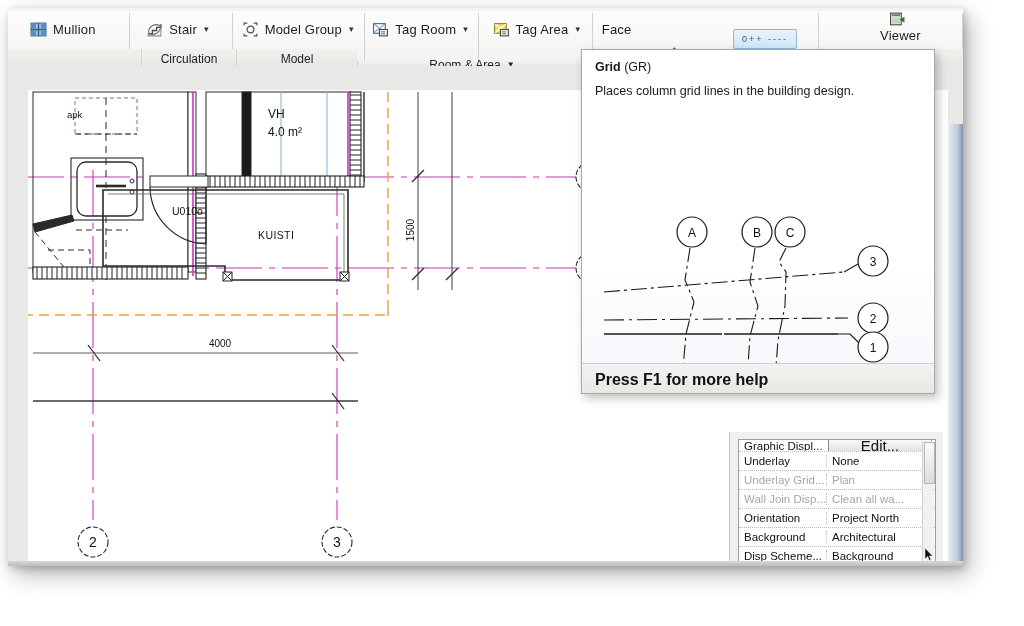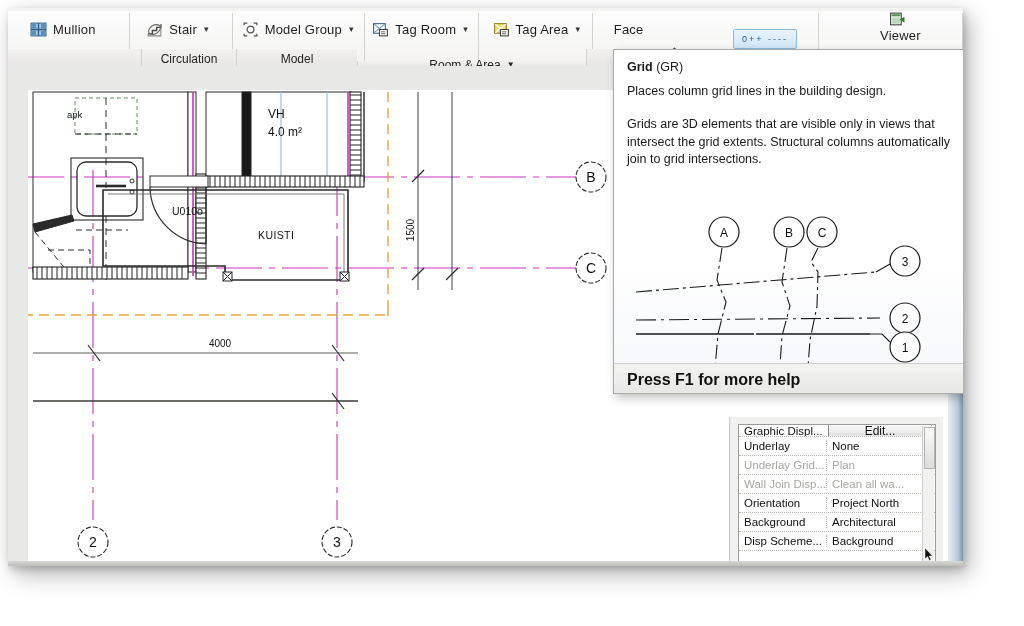--- a/index.html
+++ b/index.html
@@ -46,47 +46,47 @@
   .grid-btn .gg{font-size:9px;color:#2b5f86;letter-spacing:2px;}
 
   
   #canvas-wrap{position:absolute;left:0;top:58px;width:955px;height:500px;
       background:#e8e8e6;}
   #canvas{position:absolute;left:20px;top:24px;width:920px;height:476px;
       background:#ffffff;overflow:hidden;}
   #cad{position:absolute;left:0;top:0;}
 
   
-  #props{position:absolute;left:721px;top:351px;width:213px;height:192px;
+  #props{position:absolute;left:721px;top:366px;width:213px;height:192px;
       background:#f0f0ee;border-left:1px solid #c8c8c4;}
   #props-inner{position:absolute;left:8px;top:7px;width:196px;height:180px;
       background:#ffffff;border:1px solid #9d9d9a;overflow:hidden;}
   .prow{display:flex;height:18px;border-bottom:1px dotted #b9b9b5;font-size:11.5px;
         align-items:center;}
   .pname{width:82px;padding-left:5px;color:#101010;overflow:hidden;white-space:nowrap;}
   .pval{flex:1;padding-left:5px;color:#101010;border-left:1px dotted #b9b9b5;
         overflow:hidden;white-space:nowrap;}
   .prow.dim .pname,.prow.dim .pval{color:#a6a6a2;}
   .pbtn{margin:1px 3px 1px 2px;flex:1;height:14px;border:1px solid #8d8d8a;
         background:linear-gradient(#fcfcfc,#dedede);border-radius:2px;
-        font-size:12px;text-align:center;line-height:14px;color:#111;text-decoration:underline;}
+        font-size:15px;text-align:center;line-height:14px;color:#111;text-decoration:underline;}
   .prow.clipped{height:11px;overflow:hidden;}
   #props-scroll{position:absolute;right:1px;top:1px;width:11px;height:178px;
       background:#f1f1ef;border-left:1px solid #d0d0cc;}
   #props-scroll .thumb{position:absolute;left:1px;top:1px;width:9px;height:40px;
       background:linear-gradient(#fbfbfb,#dcdcda);border:1px solid #b4b4b0;}
 
   
   #right-strip{position:absolute;right:0;top:58px;width:13px;height:500px;
      background:linear-gradient(90deg,#dde6ee,#b9cbdb 60%,#7e93a6);}
   #bottom-strip{position:absolute;left:0;bottom:0;width:955px;height:5px;
      background:linear-gradient(#d7d7d4,#bdbdb9);}
 
   
-  #tooltip{position:absolute;left:605px;top:41px;width:352px;height:343px;
+  #tooltip{position:absolute;left:573px;top:41px;width:352px;height:343px;
      background:linear-gradient(180deg,#ffffff 0%,#ffffff 62%,#f4f6fa 100%);
      border:1px solid #a9a9a5;
      box-shadow:3px 4px 9px rgba(0,0,0,0.25);
      font-size:12.5px;color:#1a1a1a;}
   #tt-body{padding:10px 13px 0 13px;}
   #tt-title{font-size:12.5px;margin-bottom:9px;}
   #tt-title b{font-weight:bold;}
   #tt-p1{margin:0 0 16px 0;line-height:1.35;}
   #tt-p2{margin:0;line-height:1.42;}
   #tt-art{position:absolute;left:0;top:160px;width:352px;height:172px;}
@@ -167,21 +167,21 @@
             <rect x="7" y="8" width="7.5" height="6" fill="#f7f7f3" stroke="#444"></rect>
             <path d="M8.4 10.2 h4 M8.4 12 h4" stroke="#666" stroke-width="0.9"></path>
           </svg>
           <span class="lbl">Tag Area</span>
           <span class="caret">▾</span>
         </div>
 
         <div class="vsep"></div>
 
         <div class="rb-item" style="width:60px;padding-left:9px;">
-          <span class="lbl" style="margin-left:12px">Face</span>
+          <span class="lbl" style="margin-left:0">Face</span>
         </div>
 
         <div class="rb-item" style="width:105px;padding-left:6px;margin-top:48px;">
           <svg class="ico" viewBox="0 0 16 16">
             <path d="M2 13 L2 8 L7 3 L12 8" fill="none" stroke="#5a5a55" stroke-width="1.2"></path>
             <rect x="8.5" y="4.5" width="3.5" height="3.5" fill="none" stroke="#7a7a74"></rect>
             <path d="M2 13 L13 13" stroke="#5a5a55" stroke-width="1.2"></path>
           </svg>
           <span class="lbl">Dormer</span>
         </div>
@@ -494,21 +494,20 @@
     </div>
 
     <div id="bottom-strip"></div>
 
     <div id="tooltip">
       <div id="tt-body">
         <div id="tt-title">
           <b>Grid</b><span> (GR)</span>
         </div>
         <p id="tt-p1">Places column grid lines in the building design.</p>
-        <p id="tt-p2">Grids are 3D elements that are visible only in views that intersect the grid extents. Structural columns automatically join to grid intersections.</p>
       </div>
 
       <svg id="tt-art" viewBox="0 0 352 172">
 
         <g stroke="#1a1a1a" stroke-width="1.1" fill="none">
           <path d="M108 38 L103 70 L112 92 L104 124 L100 170" stroke-dasharray="14 4 3 4"></path>
           <path d="M173 38 L168 72 L176 96 L168 126 L165 170" stroke-dasharray="14 4 3 4"></path>
           <path d="M204 38 L197 52 L204 62 L203 96 L196 130 L193 170" stroke-dasharray="14 4 3 4"></path>
         </g>
 

